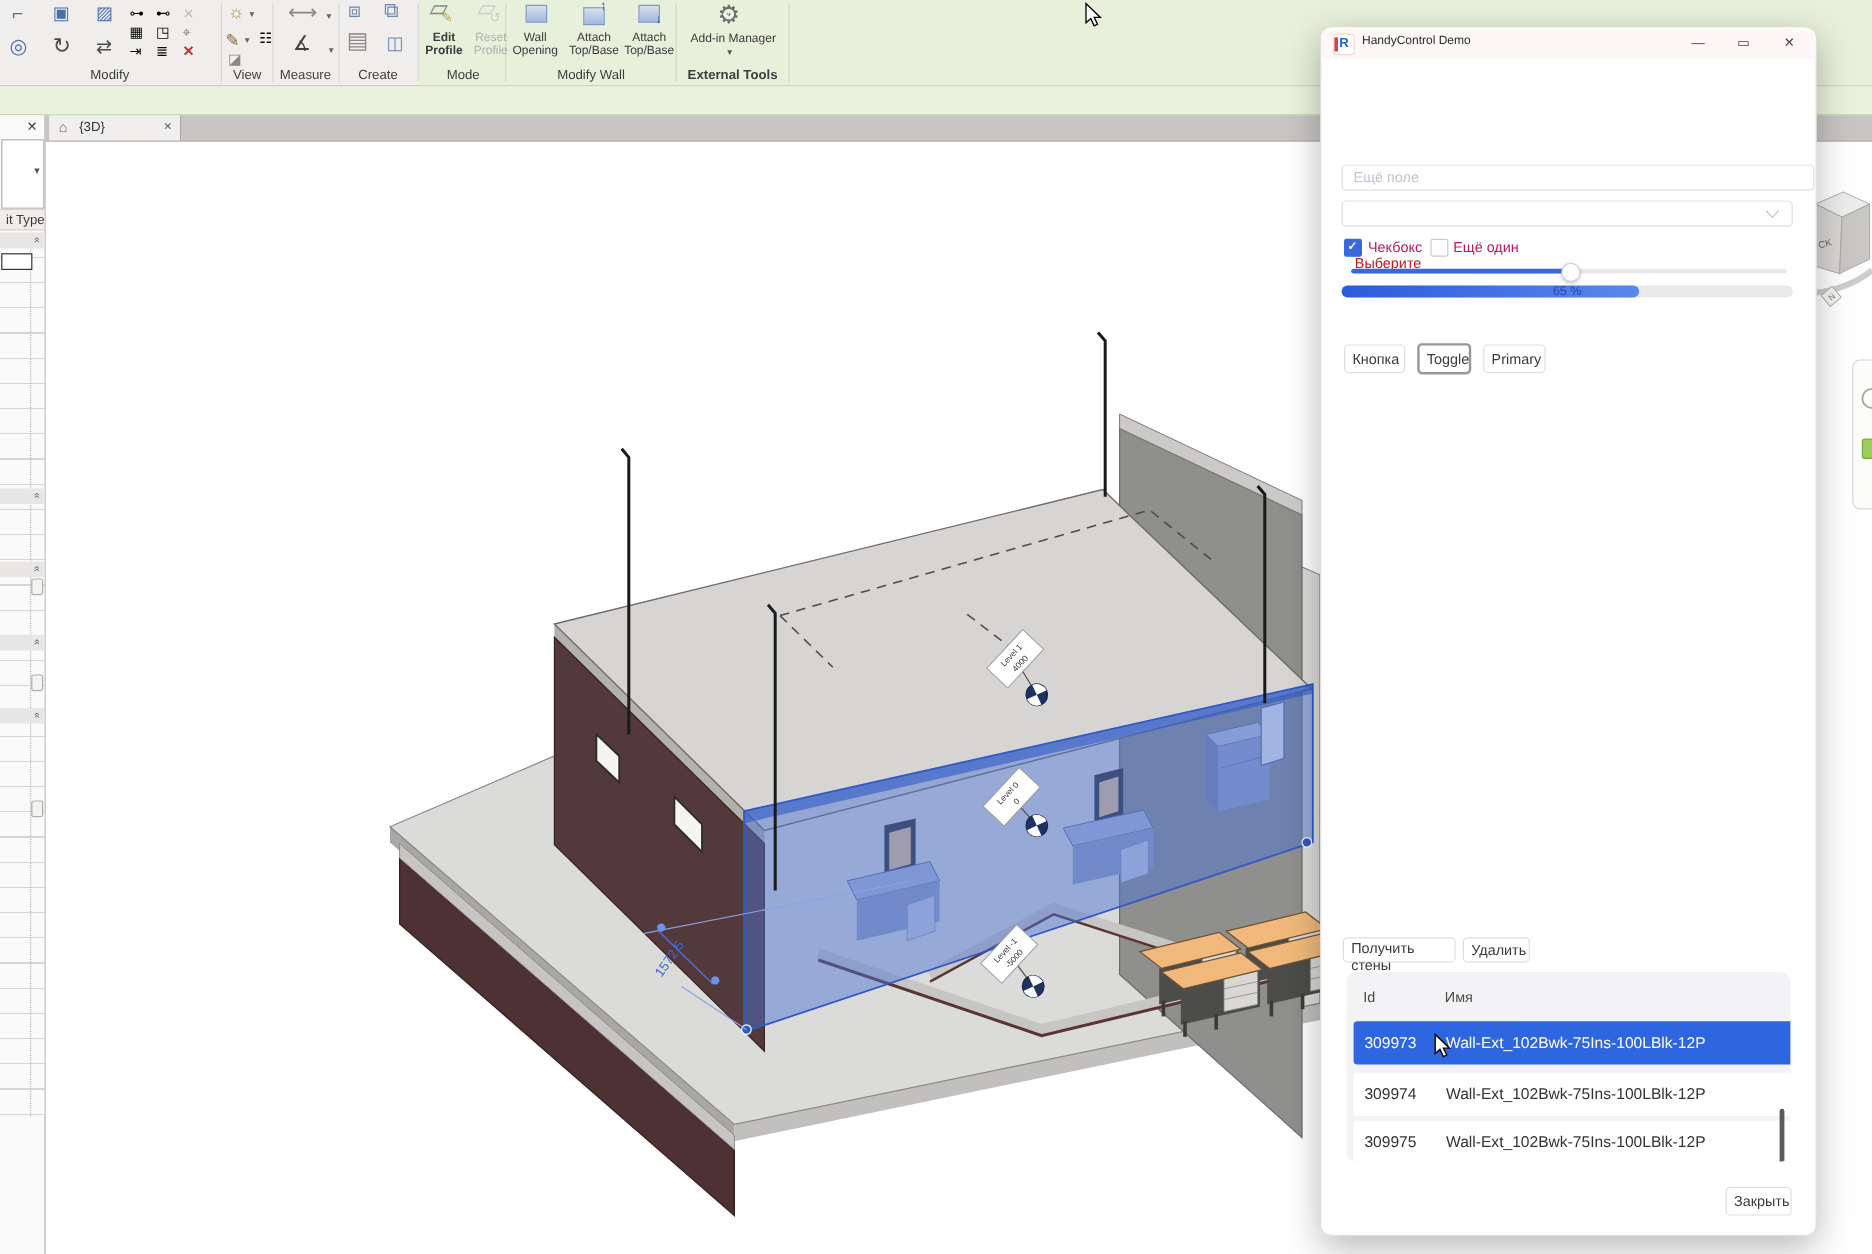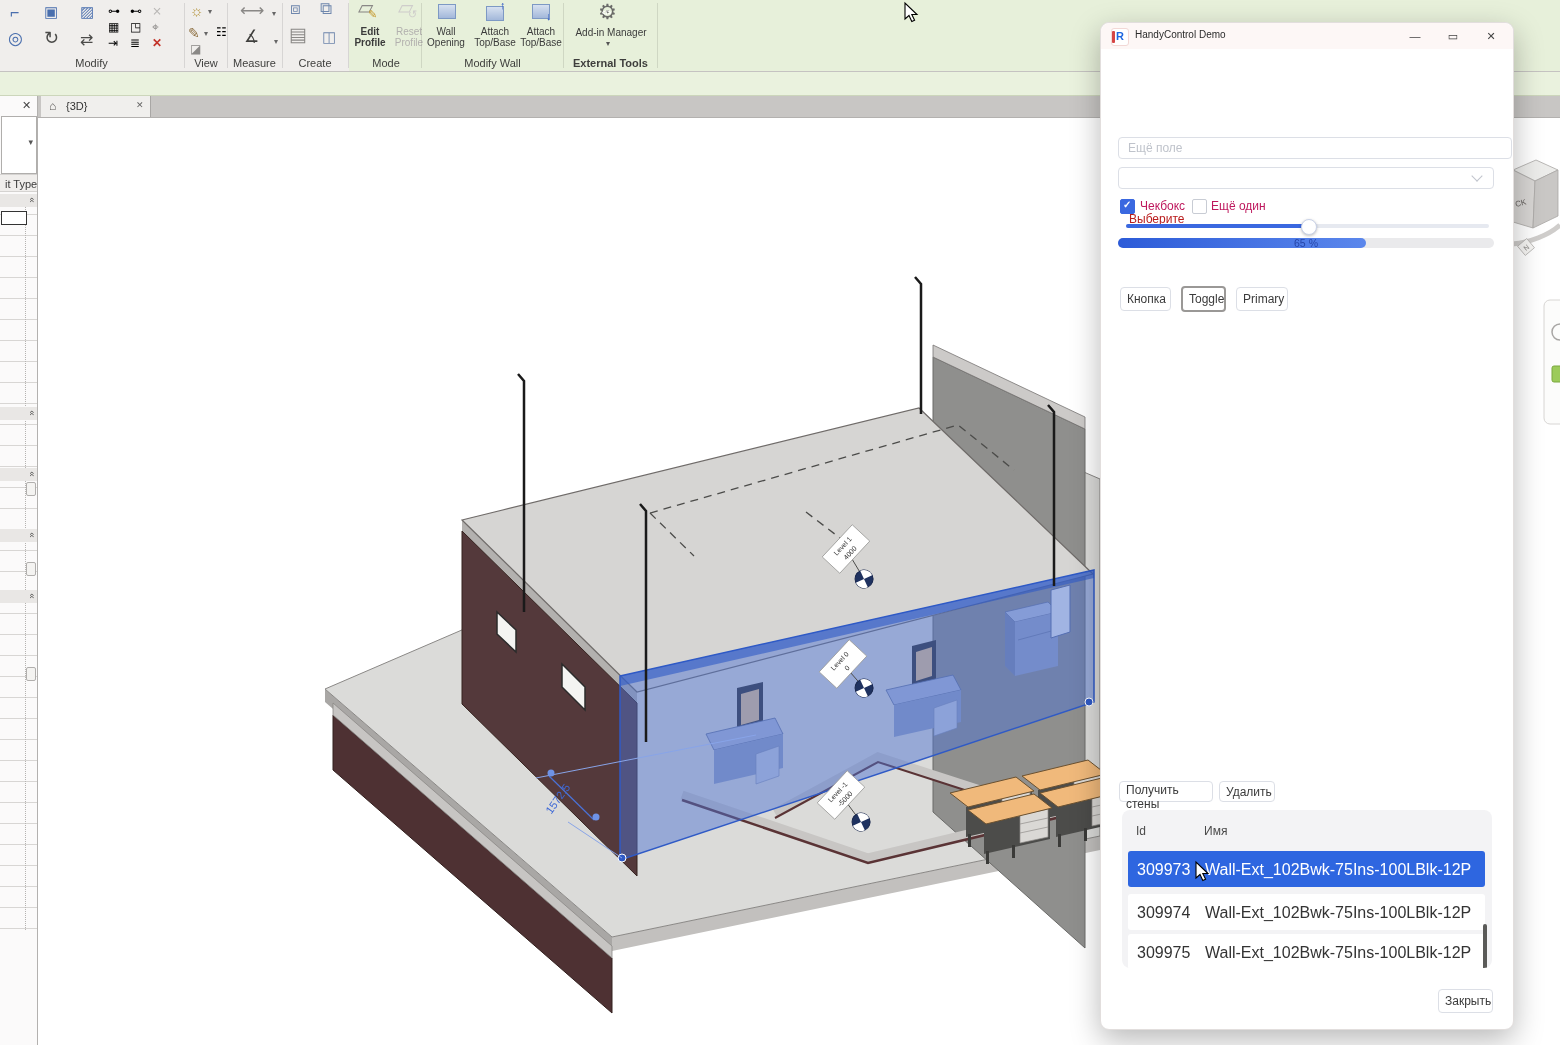--- a/index.html
+++ b/index.html
@@ -52,21 +52,21 @@
   #progress-label{left:0;top:-1px;width:376px;text-align:center;font-size:10.5px;color:#2646a8;}
   #numeric{left:17px;top:231px;width:374px;height:21px;border:1px solid #dcdfe6;border-radius:4px;background:#fff;}
   #numeric input{position:absolute;left:0;top:0;width:350px;height:21px;border:none;outline:none;padding:0 9px;
                  font-family:"Liberation Sans",sans-serif;font-size:12px;color:#333;background:transparent;}
   #numeric .spin{position:absolute;right:7px;top:3px;font-size:12px;color:#c6cad2;}
   .btn{position:absolute;background:#fff;border:1px solid #dcdfe6;border-radius:4px;font-size:12px;color:#3b3b3b;
        text-align:left;}
   .btn.toggled{border:2px solid #9a9896;}
   #grid{left:21px;top:787px;width:370px;height:158px;background:#f3f3f5;border-radius:8px;overflow:hidden;}
   .gridhdr{top:14px;font-size:12px;color:#4a4a4a;}
-  .grow{position:absolute;left:6px;width:357px;height:36px;background:#fff;border-radius:3px;font-size:16px;color:#333;}
+  .grow{position:absolute;left:6px;width:357px;height:36px;background:#fff;border-radius:3px;font-size:13px;color:#333;padding-left:40px;}
   .grow.selected{background:#2e66e0;color:#fff;}
   .grow .cid{position:absolute;left:9px;top:10px;}
   .grow .cname{position:absolute;left:77px;top:10px;white-space:nowrap;}
   #gscroll{left:361px;top:114px;width:4px;height:74px;background:#5a5a58;border-radius:2px;}
   
   .chevdown{width:7px;height:7px;border-right:1.5px solid #c0c4cc;border-bottom:1.5px solid #c0c4cc;transform:rotate(45deg);}
   
   .t11{font-size:11px;color:#333;}
 </style>
 </head>

